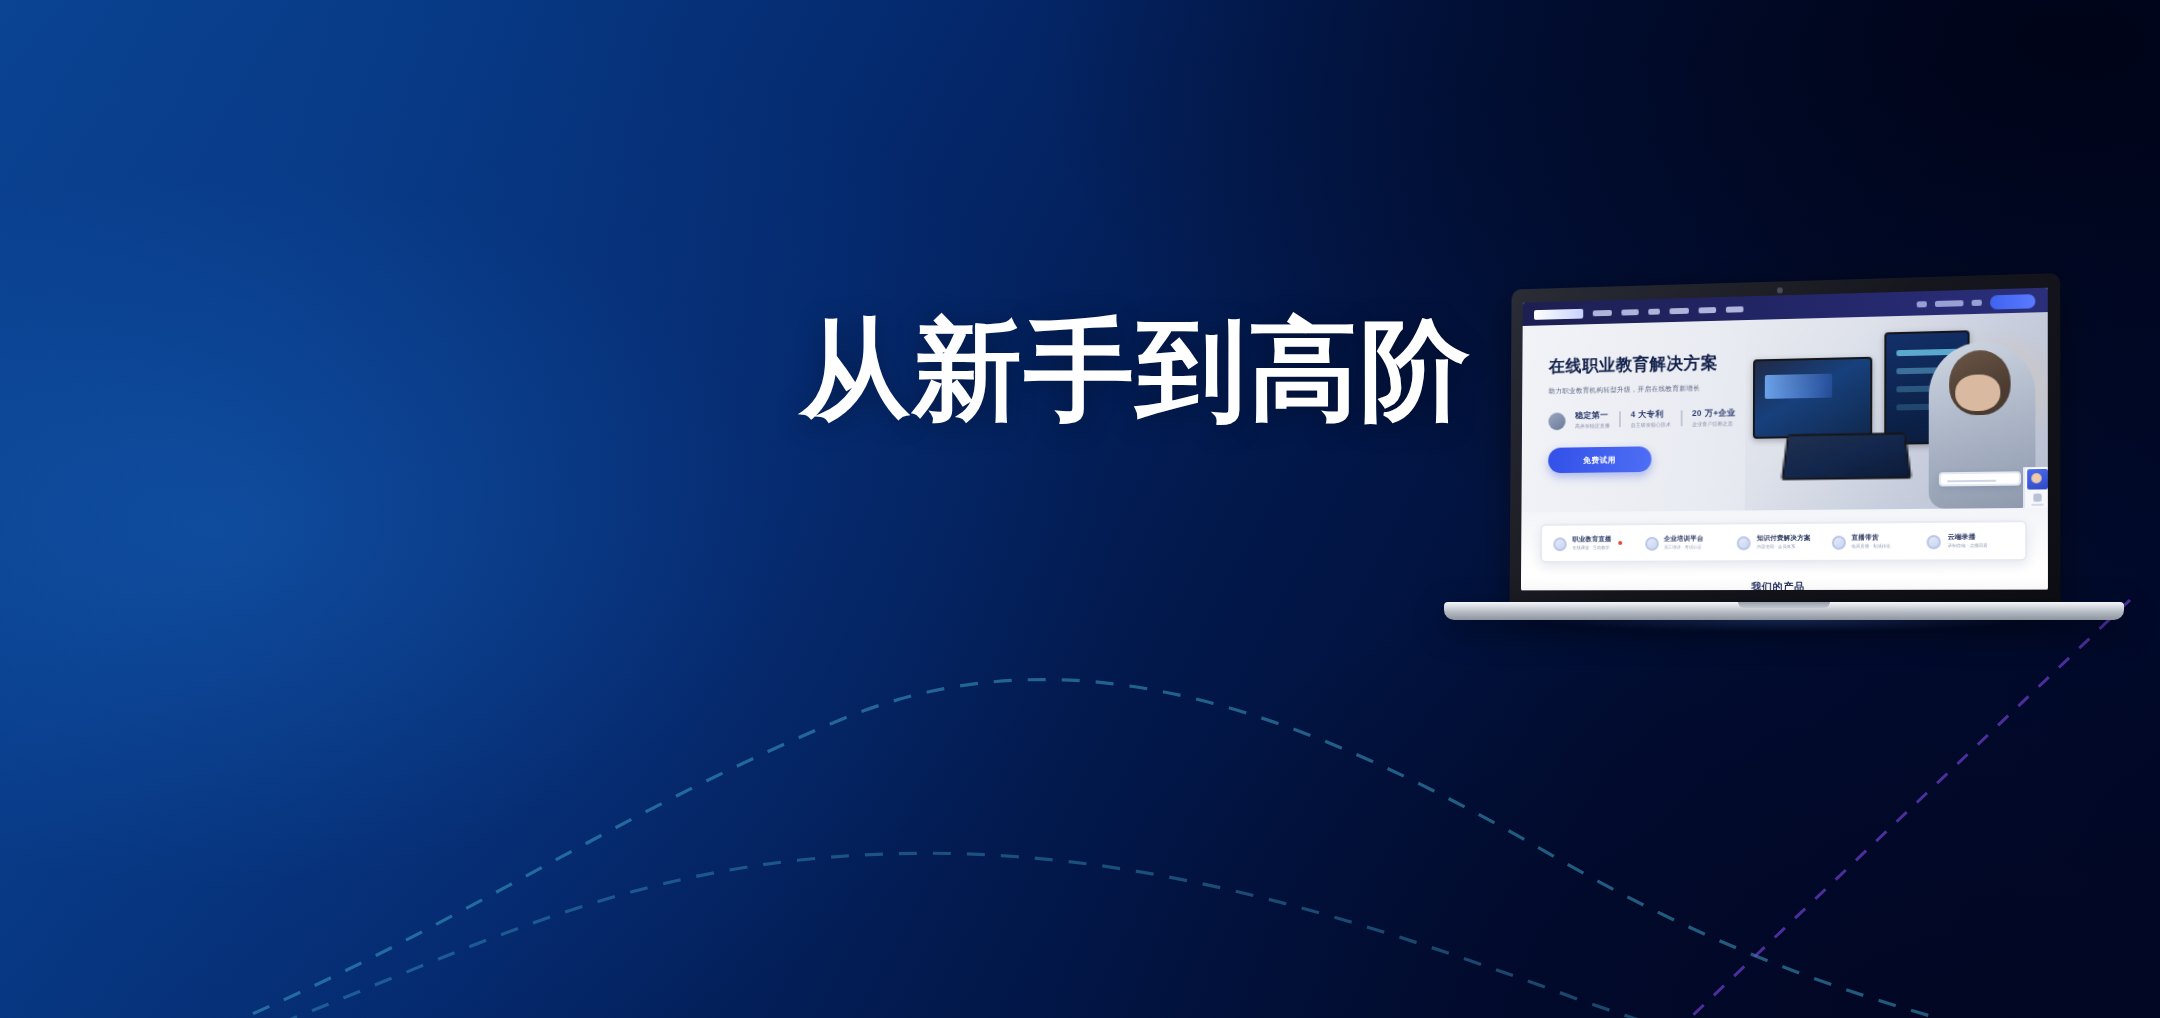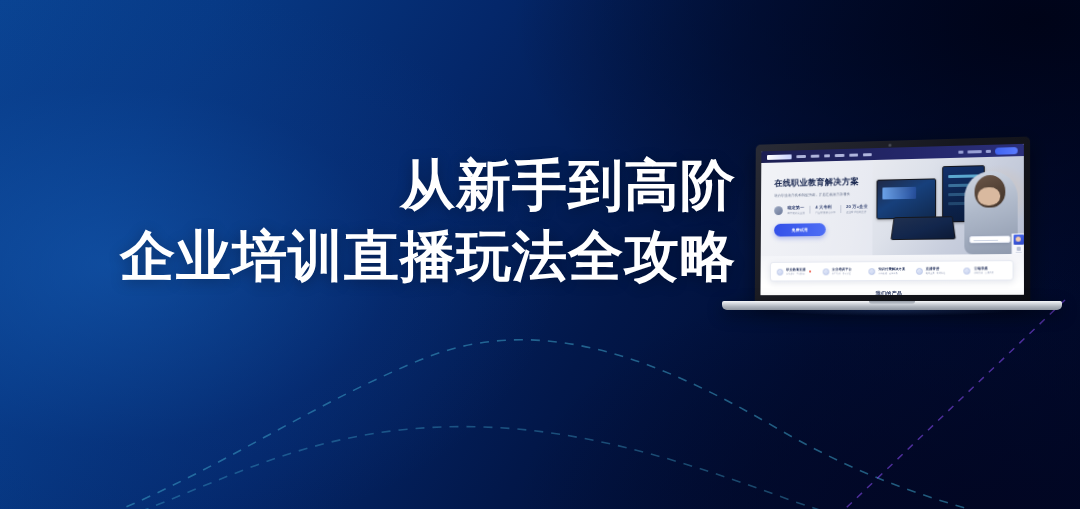--- a/index.html
+++ b/index.html
@@ -362,21 +362,20 @@
   <div class="deco">
     <svg viewBox="0 0 1080 509" preserveAspectRatio="none">
       <path d="M 95 520 C 220 470 300 410 420 360 C 540 310 660 360 780 430 C 860 476 930 500 1010 520" fill="none" stroke="#3d9ec4" stroke-width="1.6" stroke-dasharray="9 8" opacity="0.55"></path>
       <path d="M 60 540 C 190 500 270 444 400 430 C 540 415 660 452 790 500 C 870 528 940 545 1020 552" fill="none" stroke="#3d9ec4" stroke-width="1.6" stroke-dasharray="9 8" opacity="0.42"></path>
       <path d="M 1065 300 L 845 509" fill="none" stroke="#7b46e0" stroke-width="1.5" stroke-dasharray="7 7" opacity="0.62"></path>
     </svg>
   </div>
 
   <div class="headline">
     <span class="ln ln1">从新手到高阶</span>
-    <span class="ln ln2">企业培训直播玩法全攻略</span>
   </div>
 
   <div class="laptop">
 
     <div class="lid">
       <div class="cam"></div>
 
       <div class="screen">
 
         <div class="site-nav">

